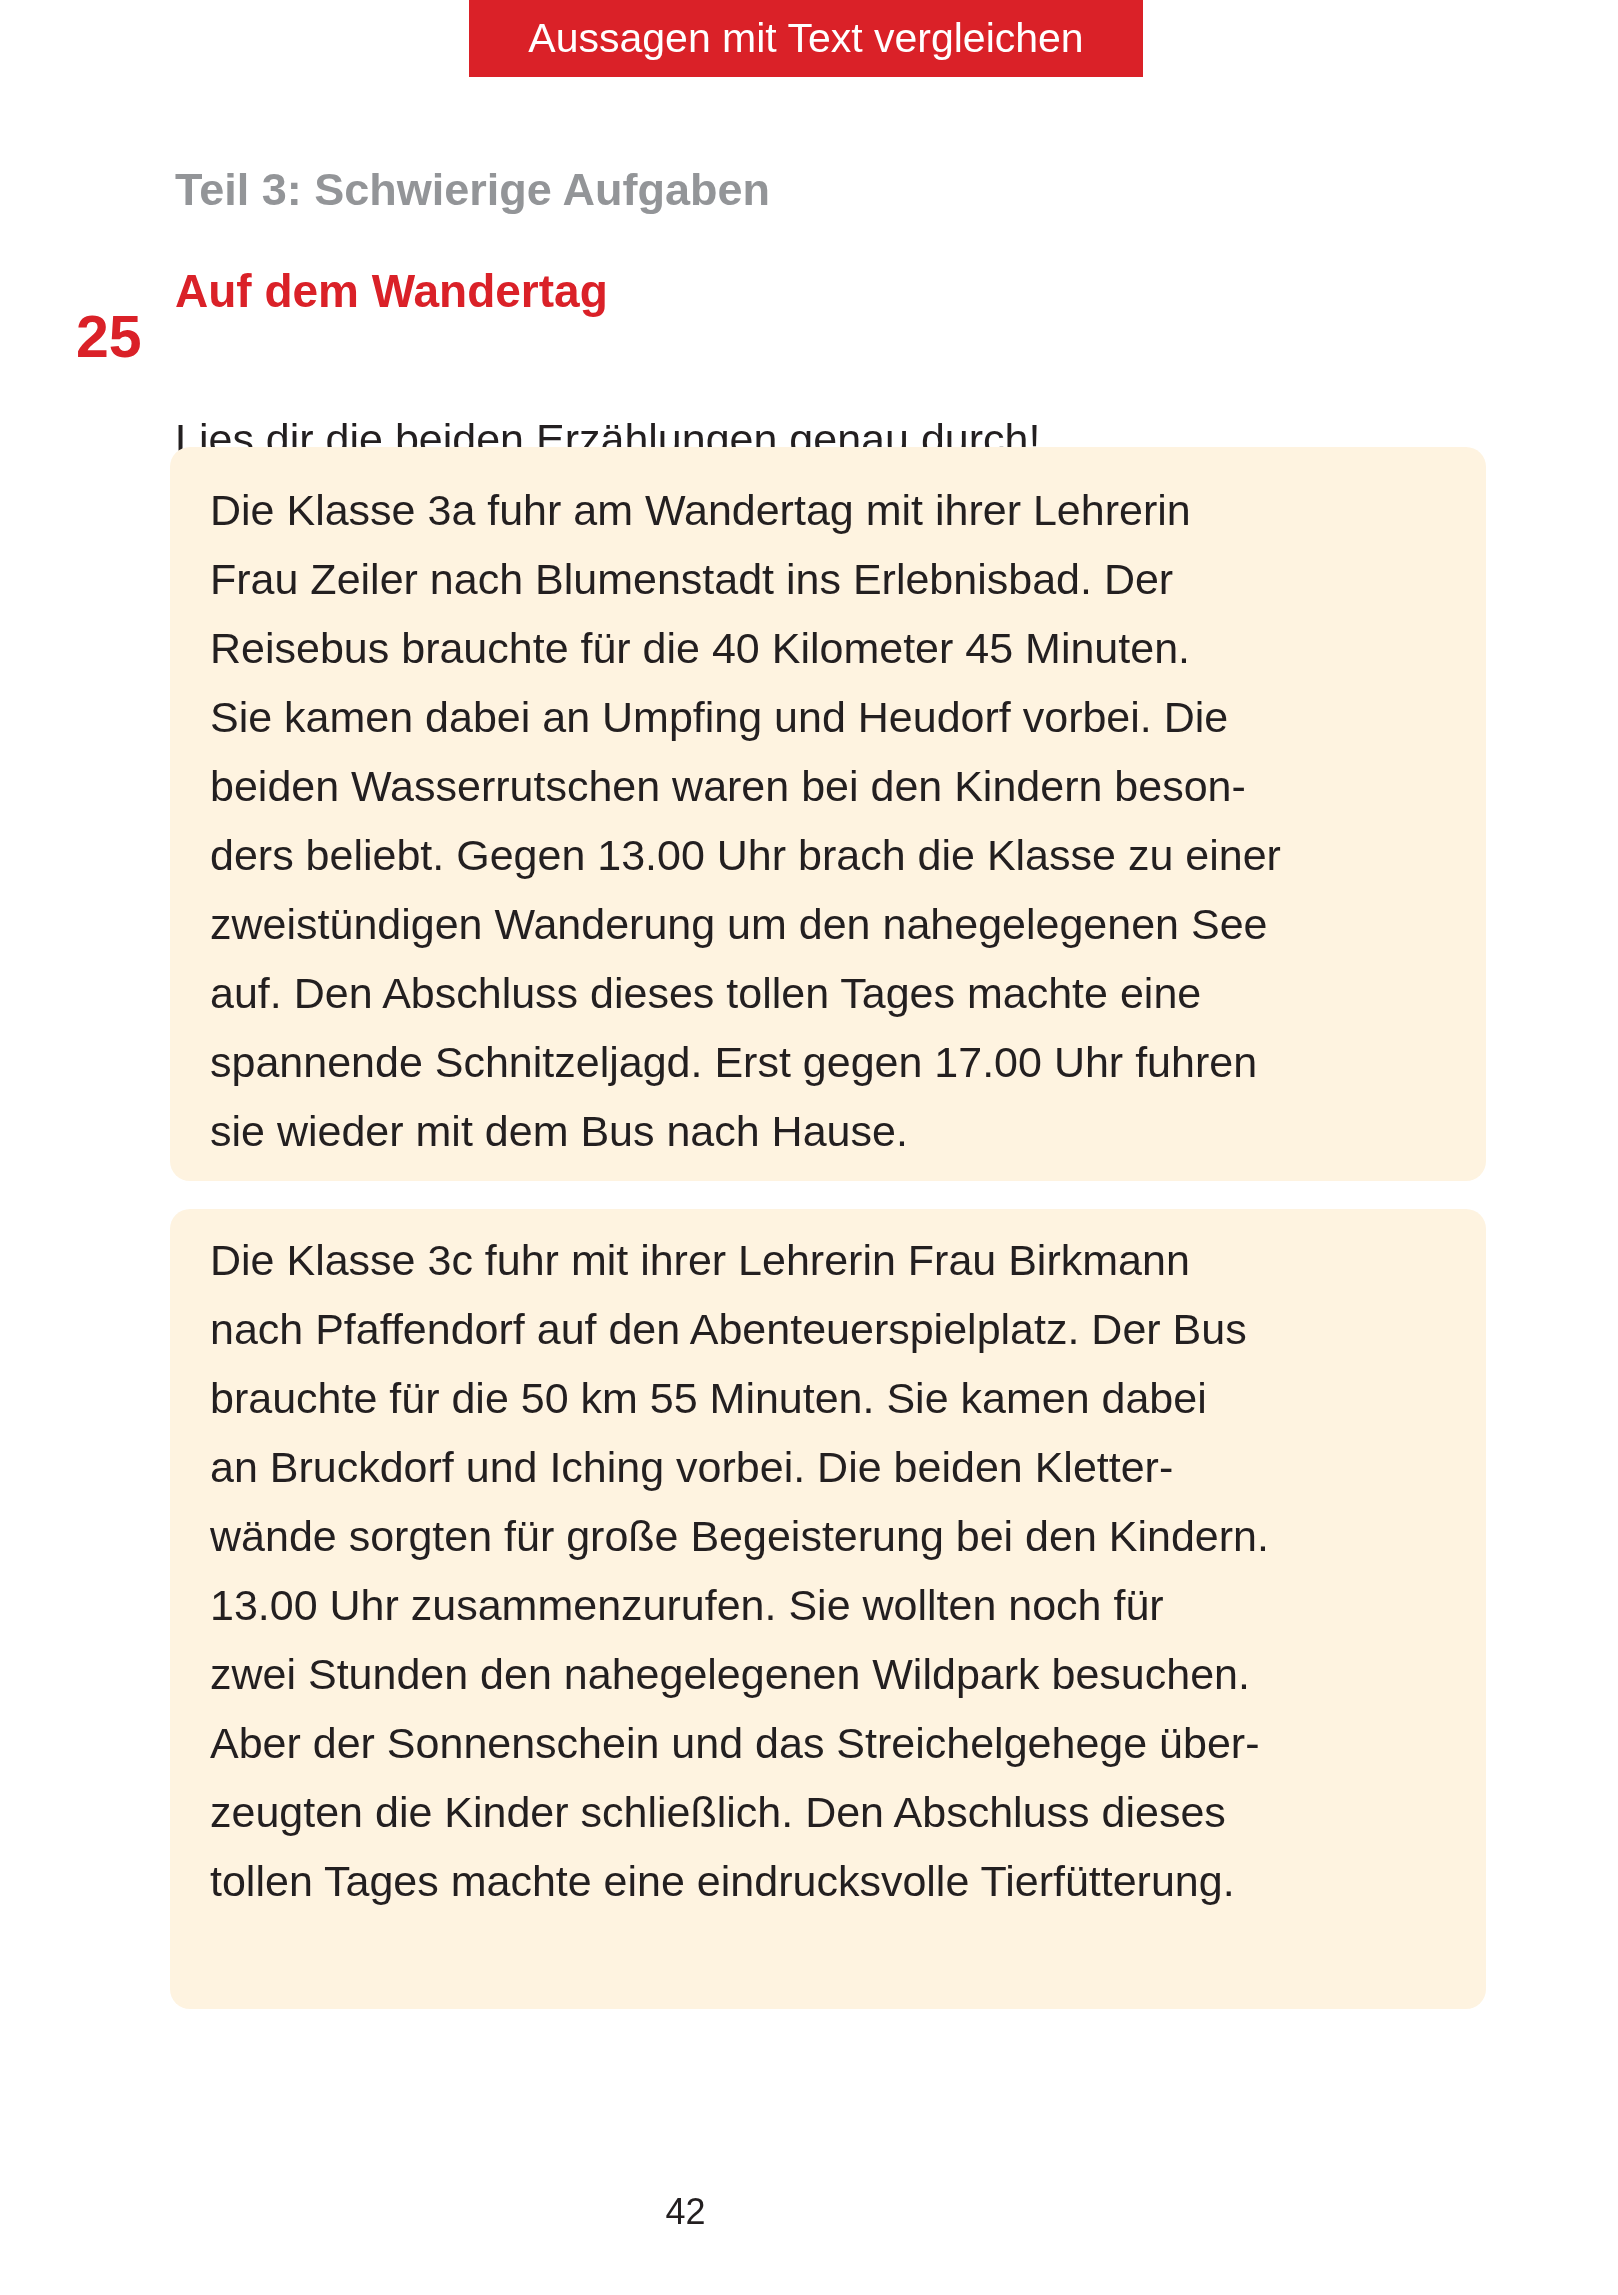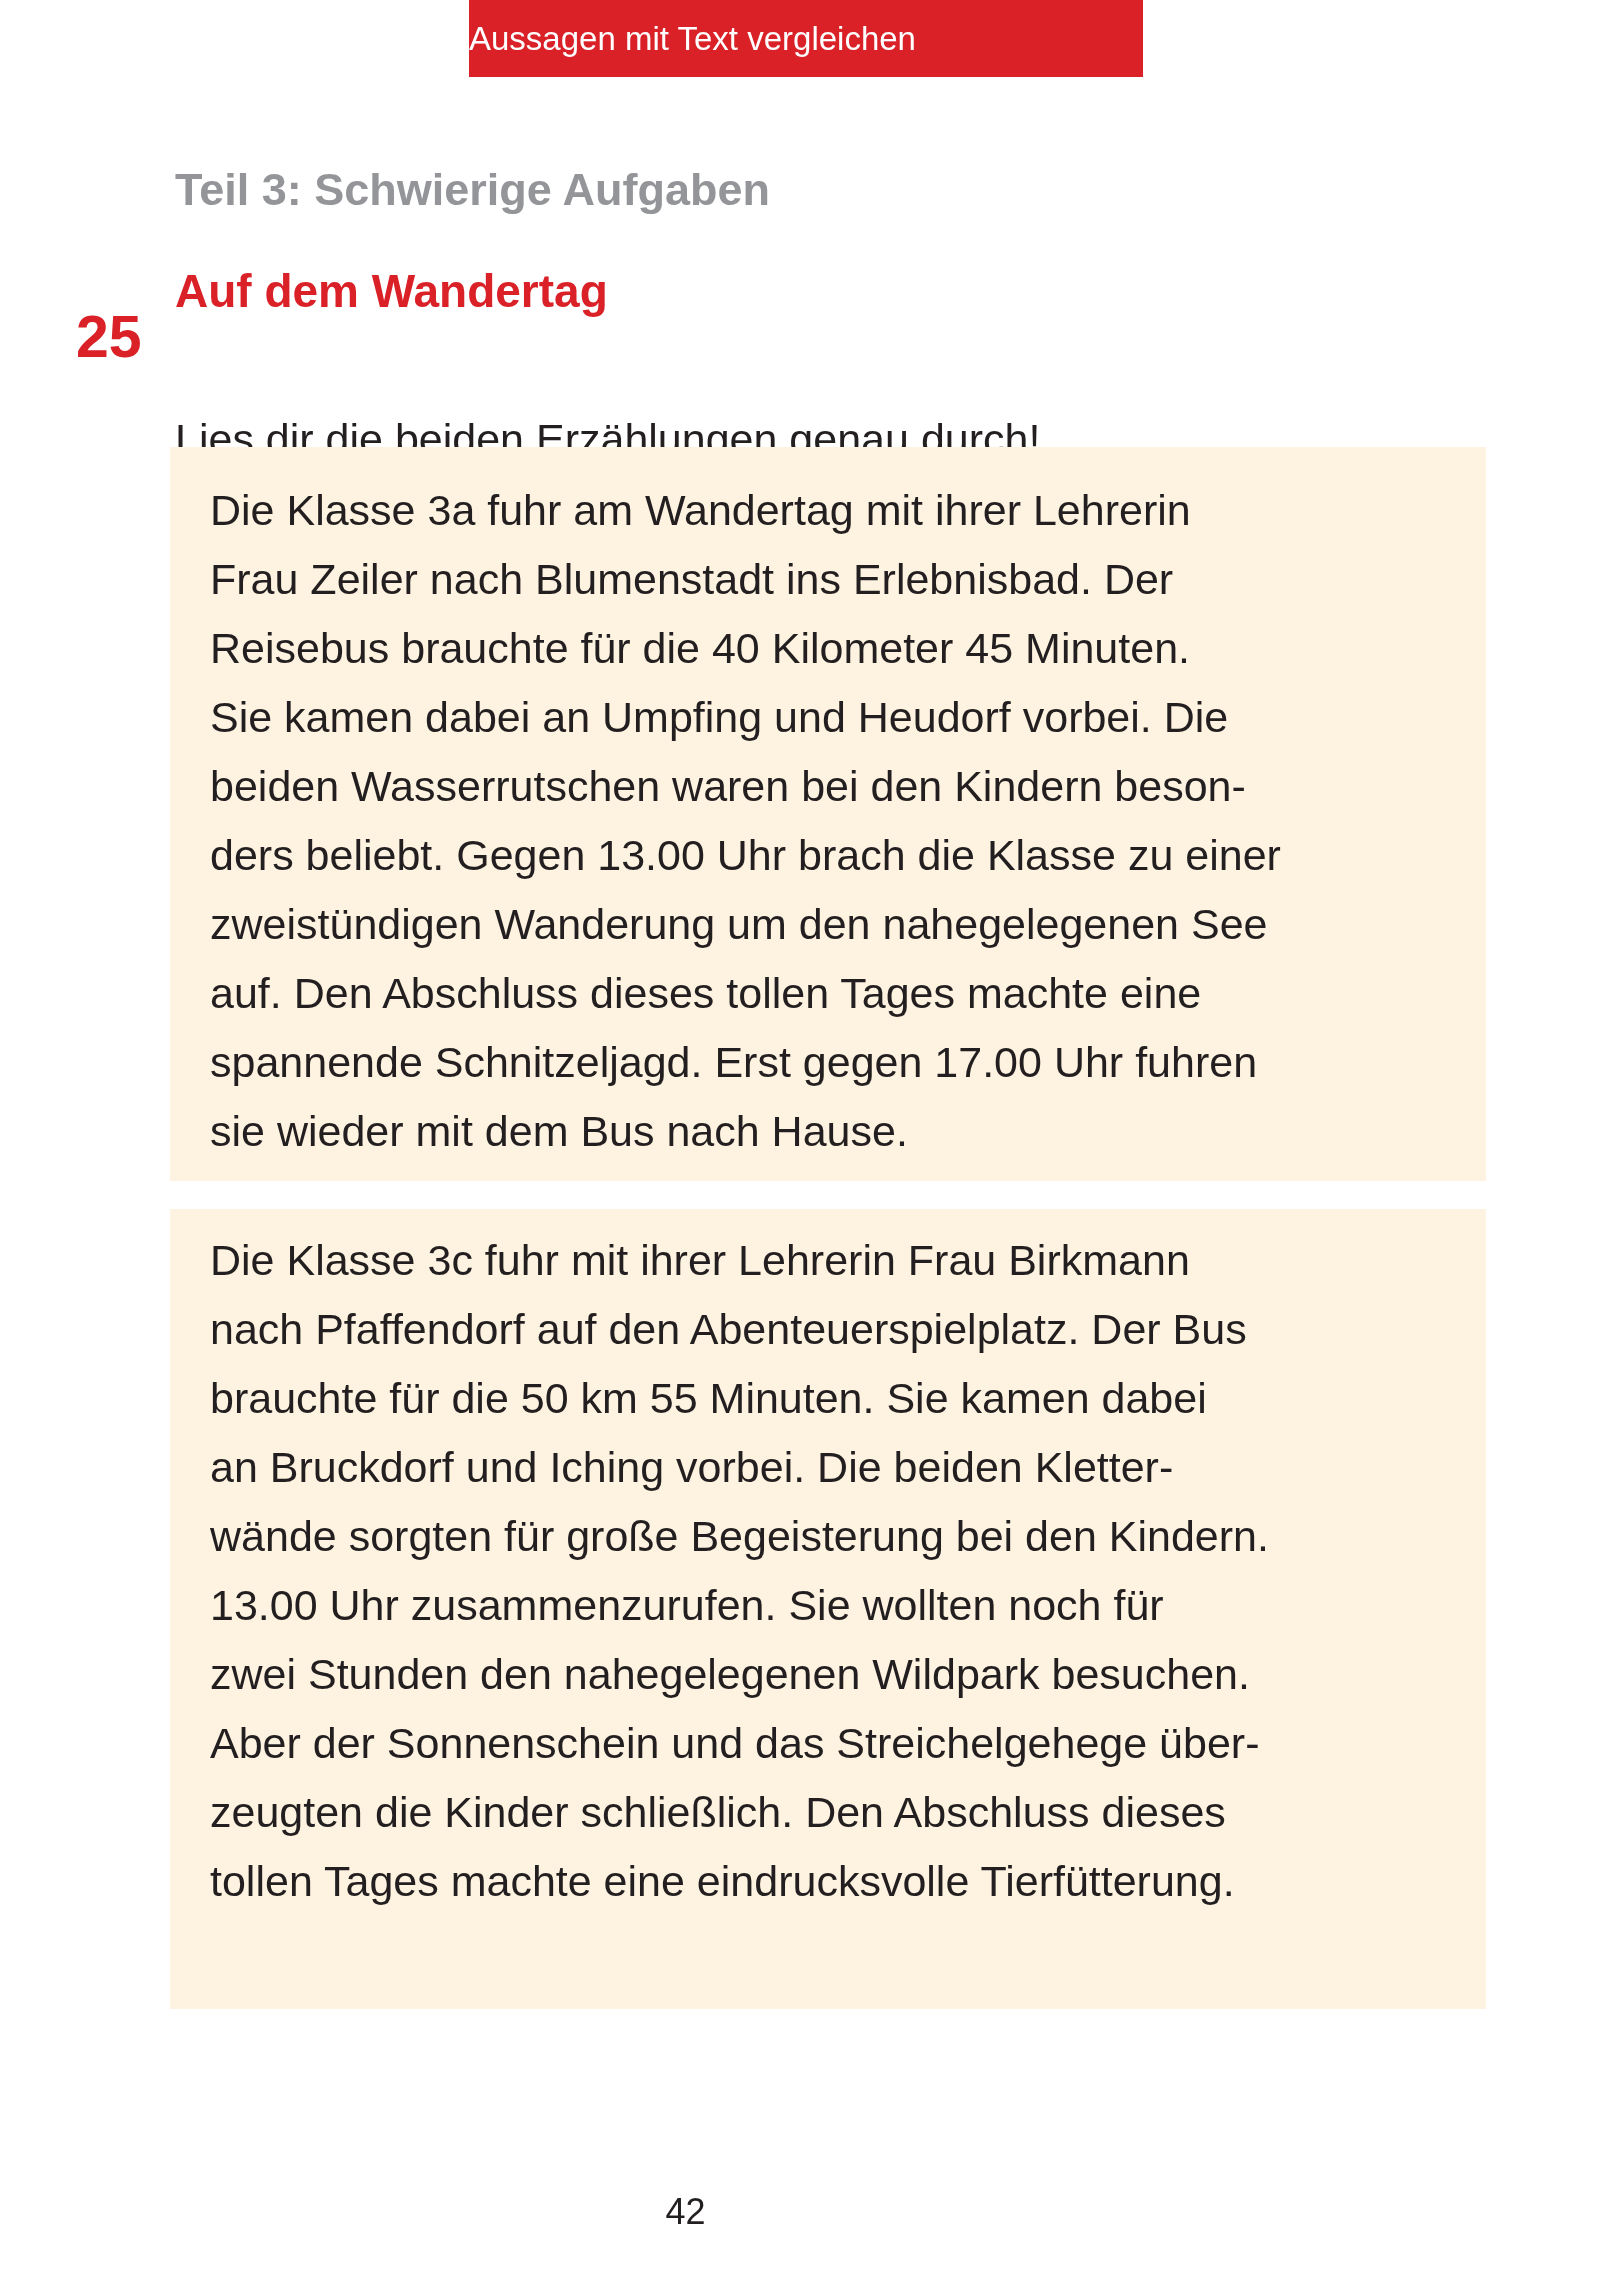--- a/index.html
+++ b/index.html
@@ -4,22 +4,22 @@
 <style>
   html, body { margin: 0; padding: 0; background: #ffffff; }
   body {
     width: 1618px; height: 2295px; position: relative; overflow: hidden;
     font-family: "Liberation Sans", "DejaVu Sans", sans-serif;
     color: #231f20;
   }
   .topbar {
     position: absolute; left: 469px; top: 0; width: 674px; height: 77px;
     background: #da2128; color: #ffffff;
-    display: flex; align-items: center; justify-content: flex-start;
-    font-size: 33px; letter-spacing: 0px;
+    display: flex; align-items: center; justify-content: center;
+    font-size: 41px; letter-spacing: 0px;
   }
   .section-title {
     position: absolute; left: 175px; top: 164px;
     font-size: 45px; font-weight: bold; color: #939598;
     white-space: nowrap;
   }
   .task-number {
     position: absolute; left: 76px; top: 264px;
     font-size: 59px; font-weight: bold; color: #da2128;
     line-height: 1;
@@ -32,20 +32,21 @@
   }
   .instruction {
     position: absolute; left: 175px; top: 368px;
     font-size: 43px; color: #231f20; white-space: nowrap; margin-top: 47px;
   }
   .story-box {
     position: absolute; left: 170px; width: 1316px;
     background: #fef3e0;
     box-sizing: border-box;
     padding: 0 0 0 40px;
+    border-radius: 20px;
   }
   .story-box.box1 { top: 447px; height: 734px; padding-top: 29px; }
   .story-box.box2 { top: 1209px; height: 800px; padding-top: 17px; }
   .story-line {
     display: block;
     font-size: 43px;
     line-height: 69px;
     height: 69px;
     white-space: nowrap;
     color: #231f20;

